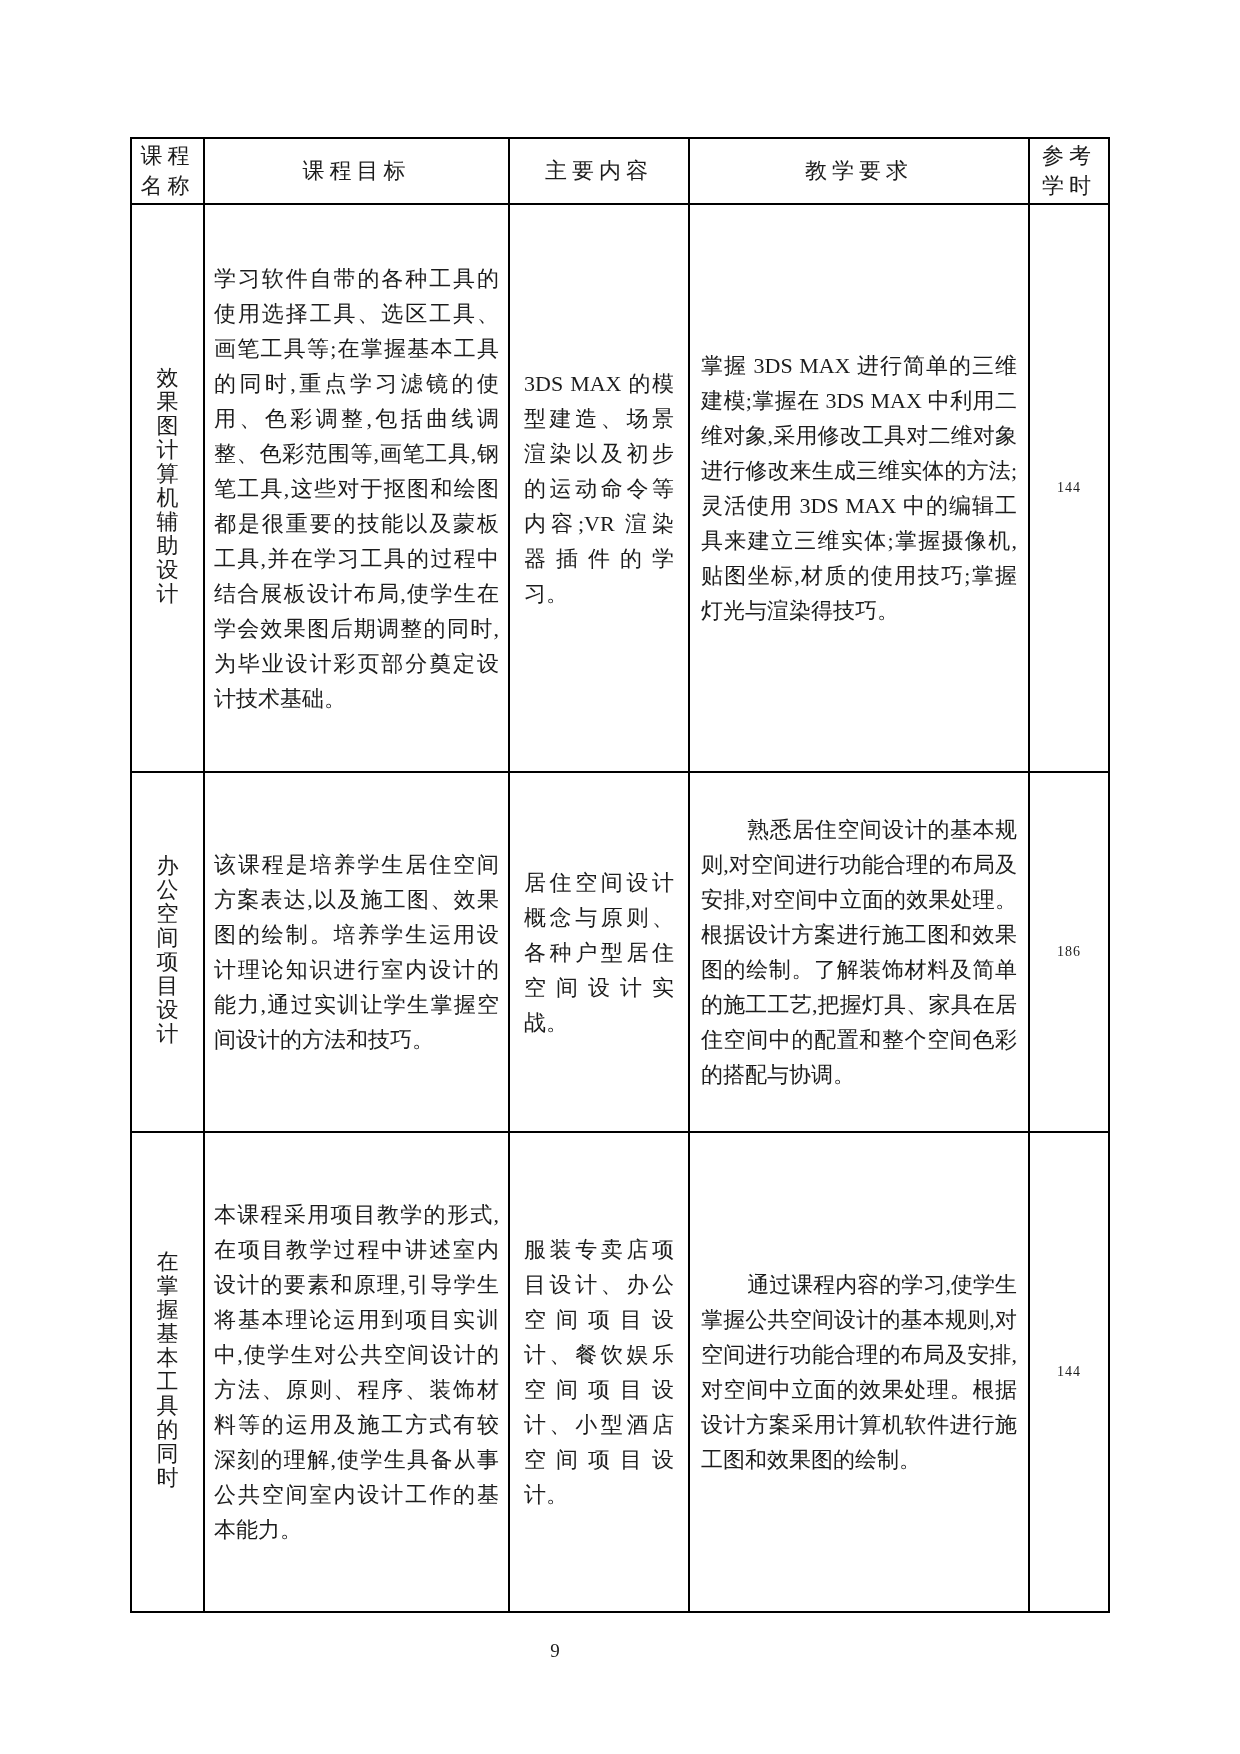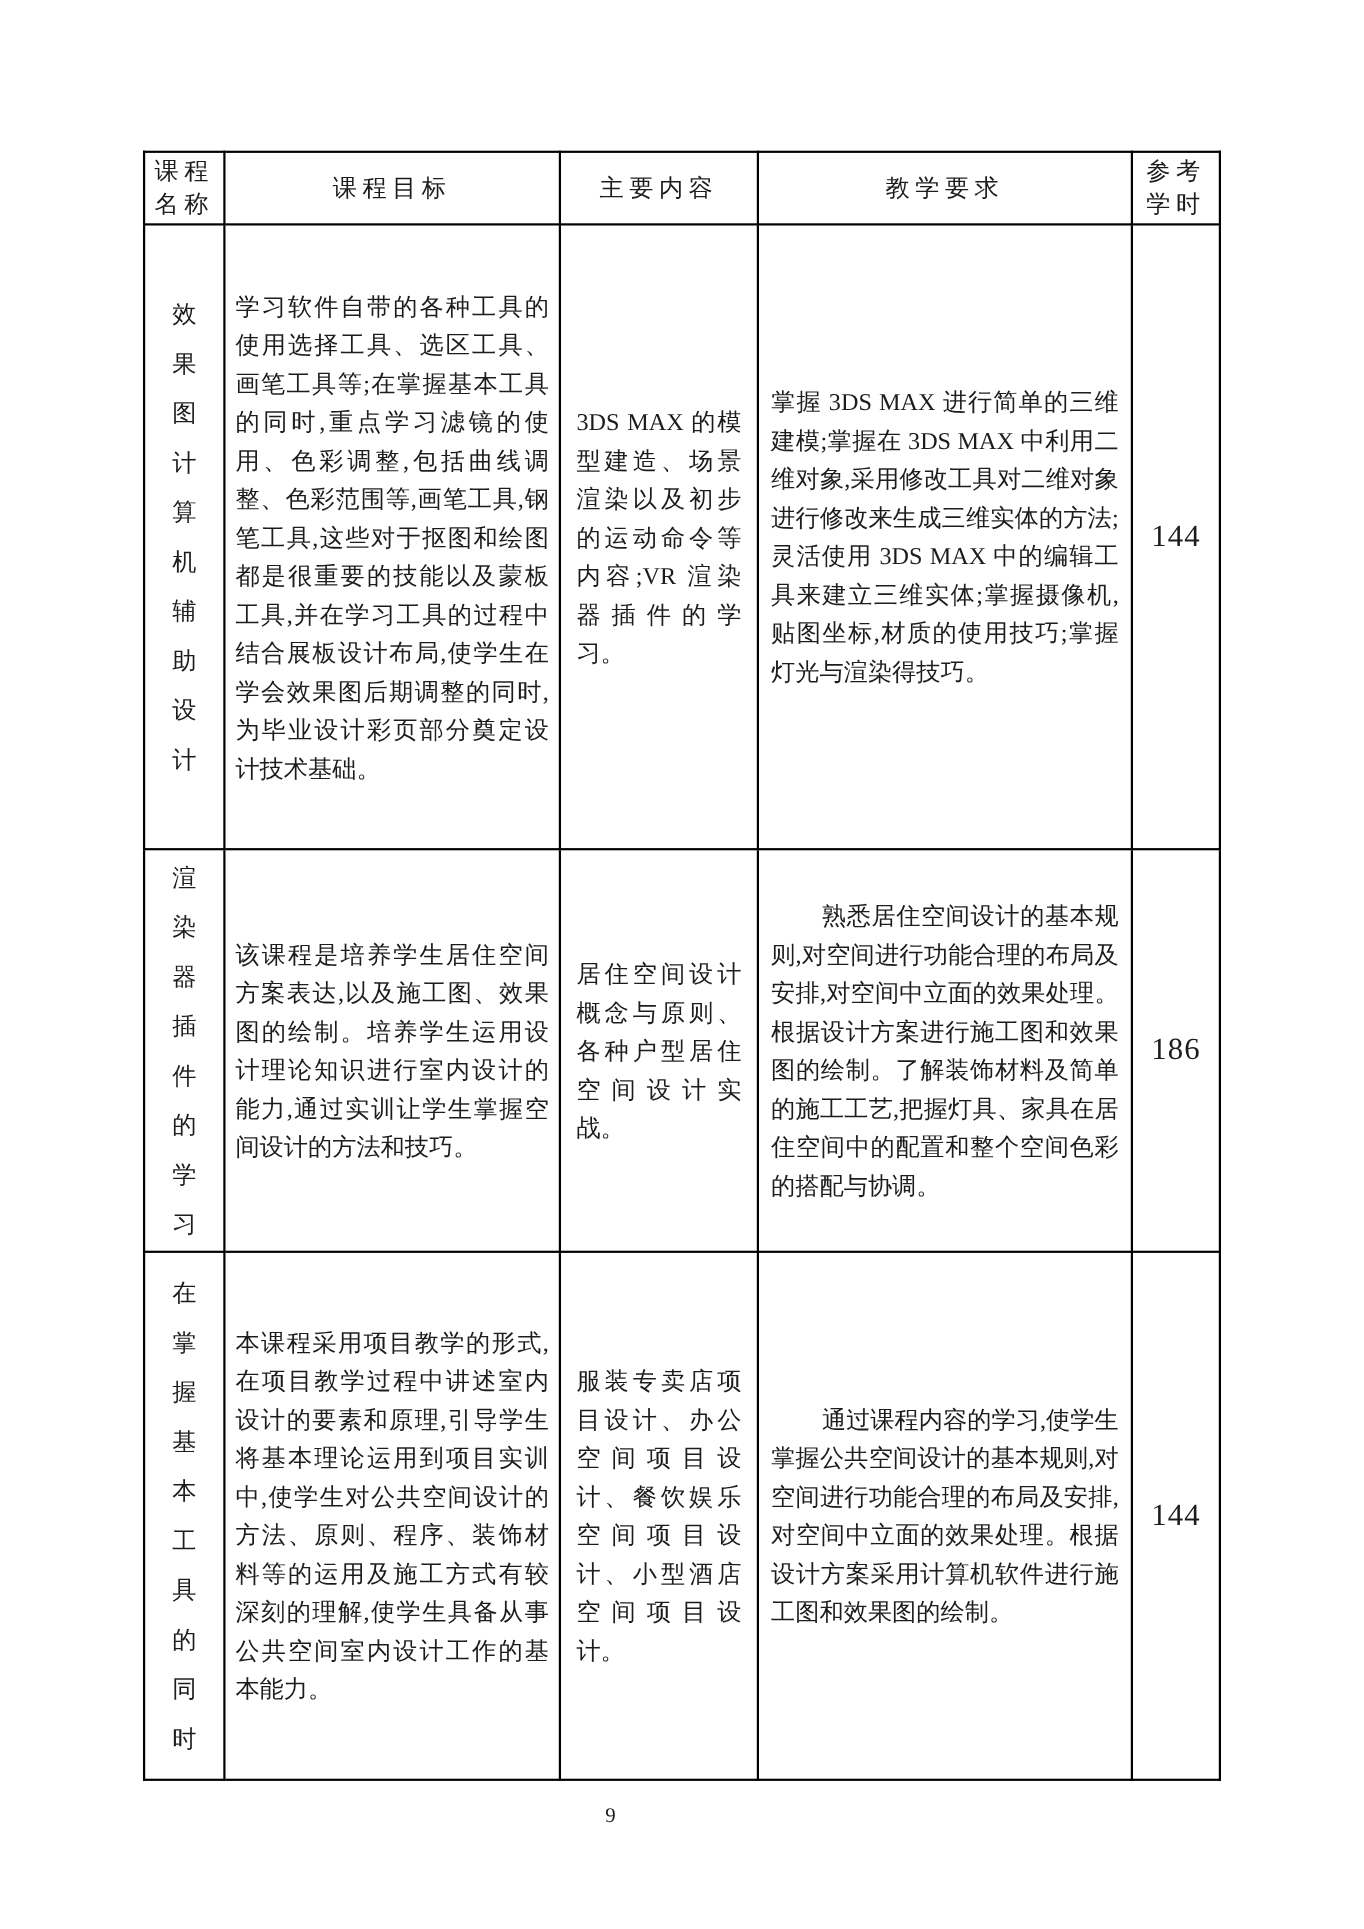--- a/index.html
+++ b/index.html
@@ -47,40 +47,41 @@
   }
   tr.r1 td { height: 558px; }
   tr.r2 td { height: 350px; }
   tr.r3 td { height: 470px; }
 
   td.name-cell { text-align: center; padding: 2px; }
   .vname {
     display: inline-block;
     width: 1.15em;
     font-size: 22px;
-    line-height: 45px;
+    line-height: 24px;
     word-break: break-all;
     text-align: center;
     vertical-align: middle;
+    font-family: Liberation Mono, monospace;
   }
 
   .cell-text {
     font-size: 22px;
     line-height: 35px;
     text-align: justify;
     text-justify: inter-ideograph;
     word-break: break-all;
   }
   td.obj-cell  { padding: 4px 9px; }
   td.cont-cell { padding: 4px 14px; }
   td.req-cell  { padding: 4px 11px; }
   .indent { text-indent: 2.1em; }
 
   td.hours-cell { text-align: center; padding: 2px; }
-  .hours-text { font-size: 28px; letter-spacing: 1px; }
+  .hours-text { font-size: 14px; letter-spacing: 1px; }
 
   .page-number {
     position: absolute;
     left: 0;
     top: 1640px;
     width: 1110px;
     text-align: center;
     font-size: 19px;
   }
 </style>
@@ -119,21 +120,21 @@
         </td>
         <td class="req-cell">
           <div class="cell-text">掌握 3DS MAX 进行简单的三维建模;掌握在 3DS MAX 中利用二维对象,采用修改工具对二维对象进行修改来生成三维实体的方法;灵活使用 3DS MAX 中的编辑工具来建立三维实体;掌握摄像机,贴图坐标,材质的使用技巧;掌握灯光与渲染得技巧。</div>
         </td>
         <td class="hours-cell">
           <div class="hours-text">144</div>
         </td>
       </tr>
       <tr class="r2">
         <td class="name-cell">
-          <div class="vname">渲染器插件的学习</div>
+          <div class="vname">办公空间项目设计</div>
         </td>
         <td class="obj-cell">
           <div class="cell-text">该课程是培养学生居住空间方案表达,以及施工图、效果图的绘制。培养学生运用设计理论知识进行室内设计的能力,通过实训让学生掌握空间设计的方法和技巧。</div>
         </td>
         <td class="cont-cell">
           <div class="cell-text">居住空间设计概念与原则、各种户型居住空间设计实战。</div>
         </td>
         <td class="req-cell">
           <div class="cell-text indent">熟悉居住空间设计的基本规则,对空间进行功能合理的布局及安排,对空间中立面的效果处理。根据设计方案进行施工图和效果图的绘制。了解装饰材料及简单的施工工艺,把握灯具、家具在居住空间中的配置和整个空间色彩的搭配与协调。</div>
         </td>

